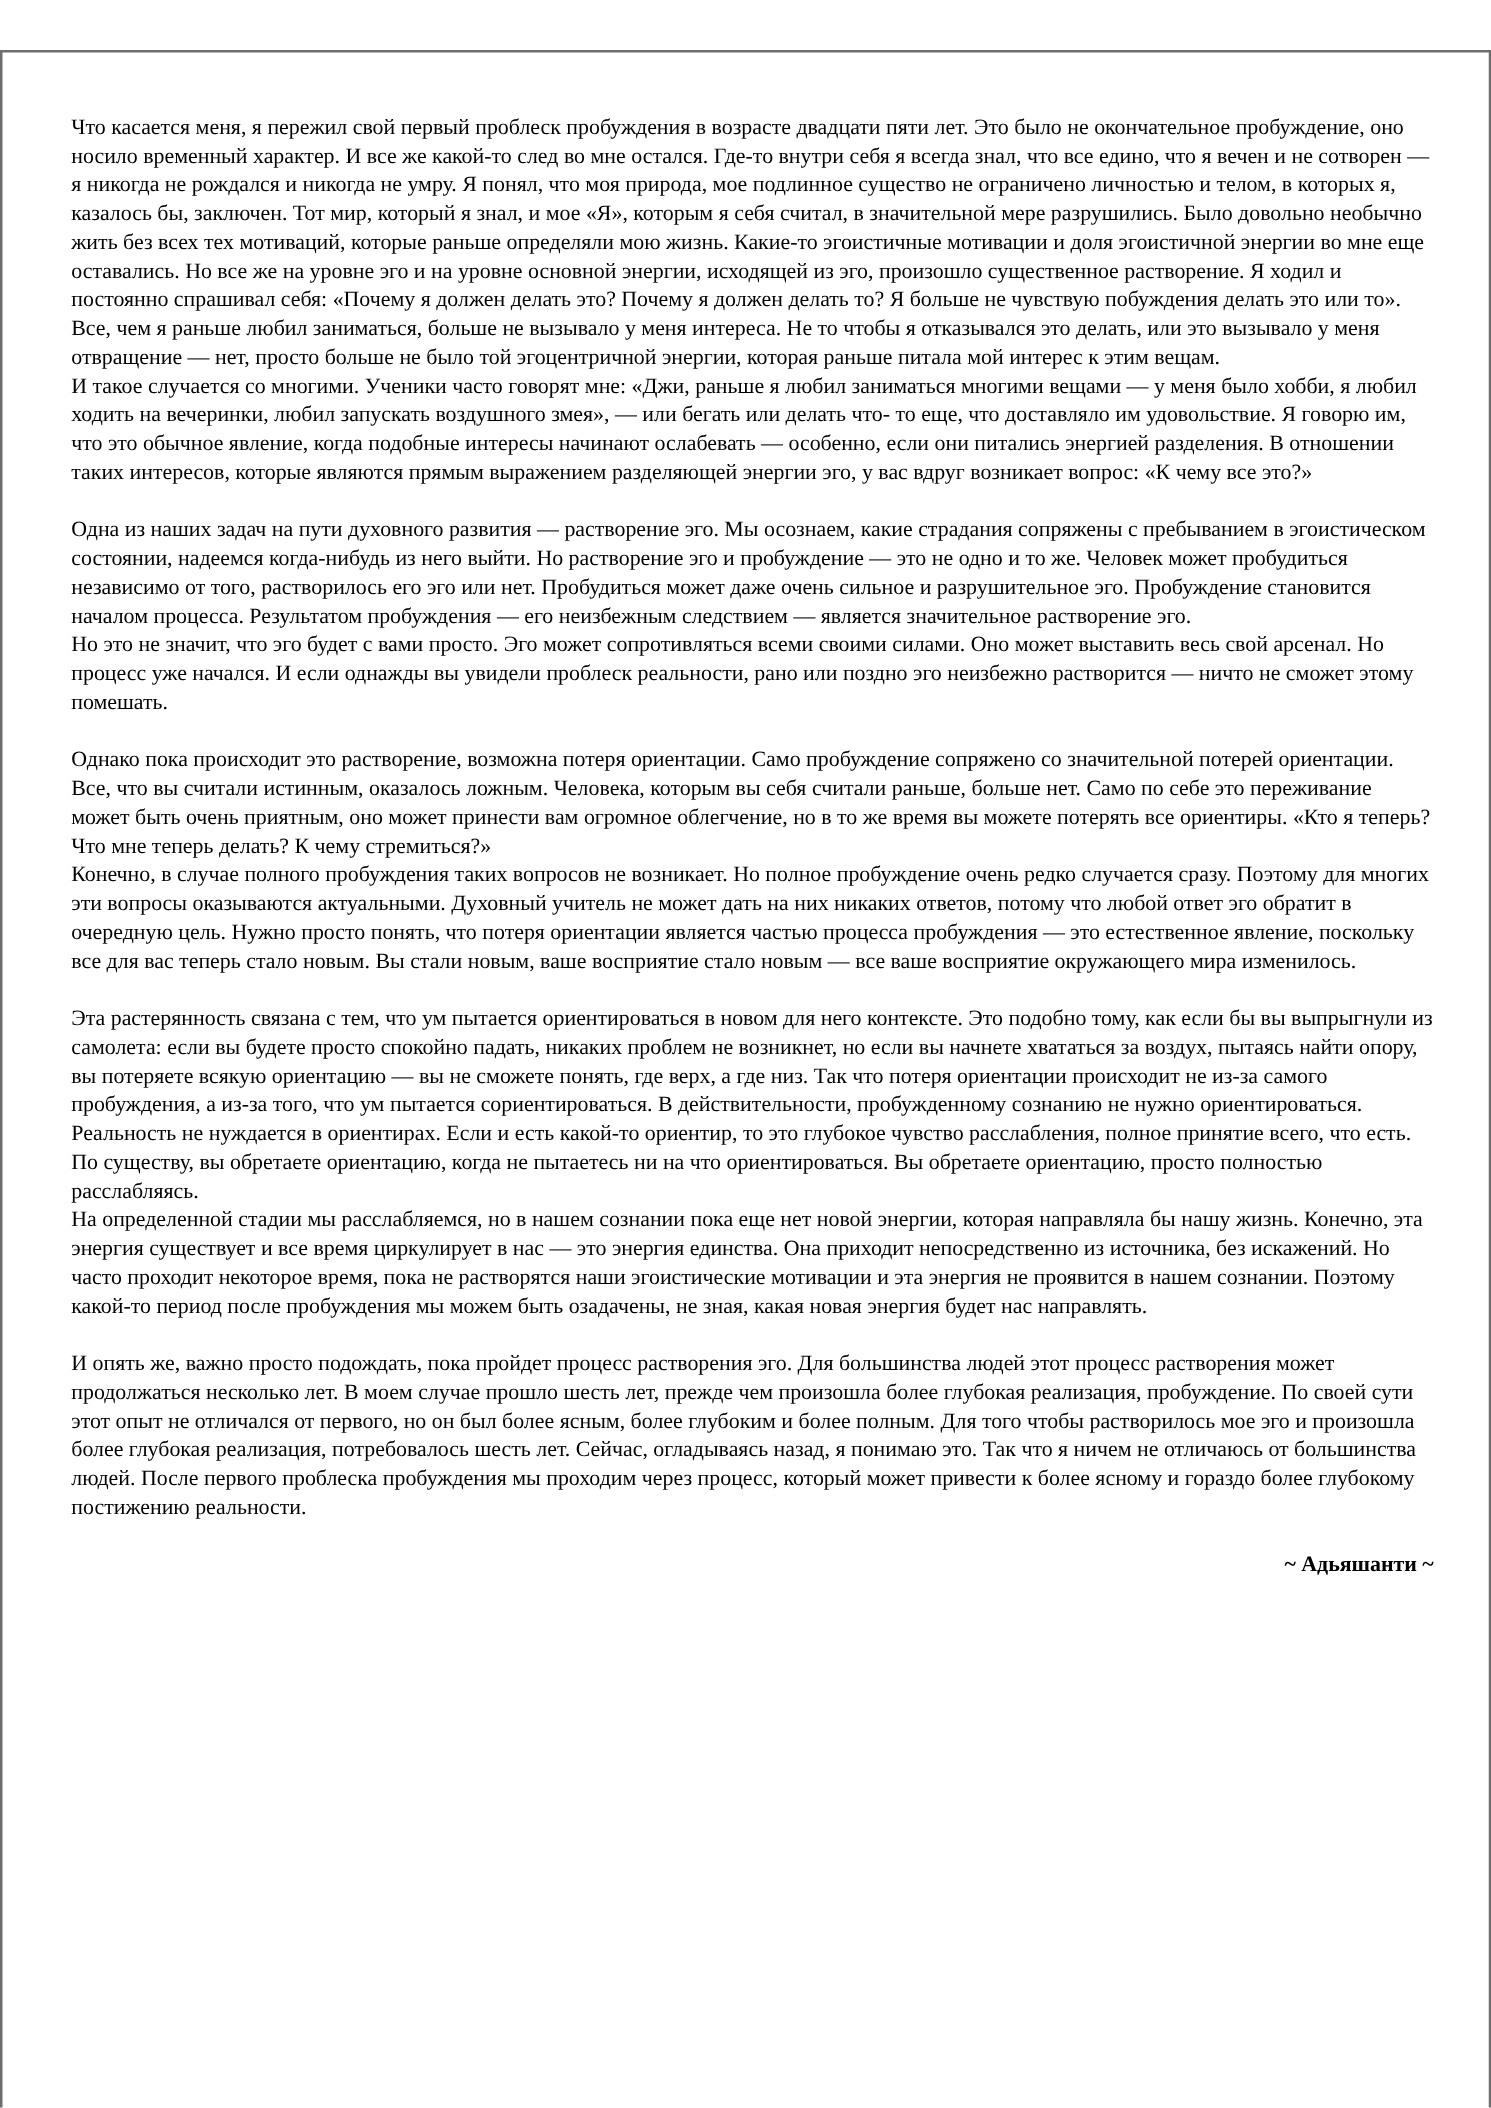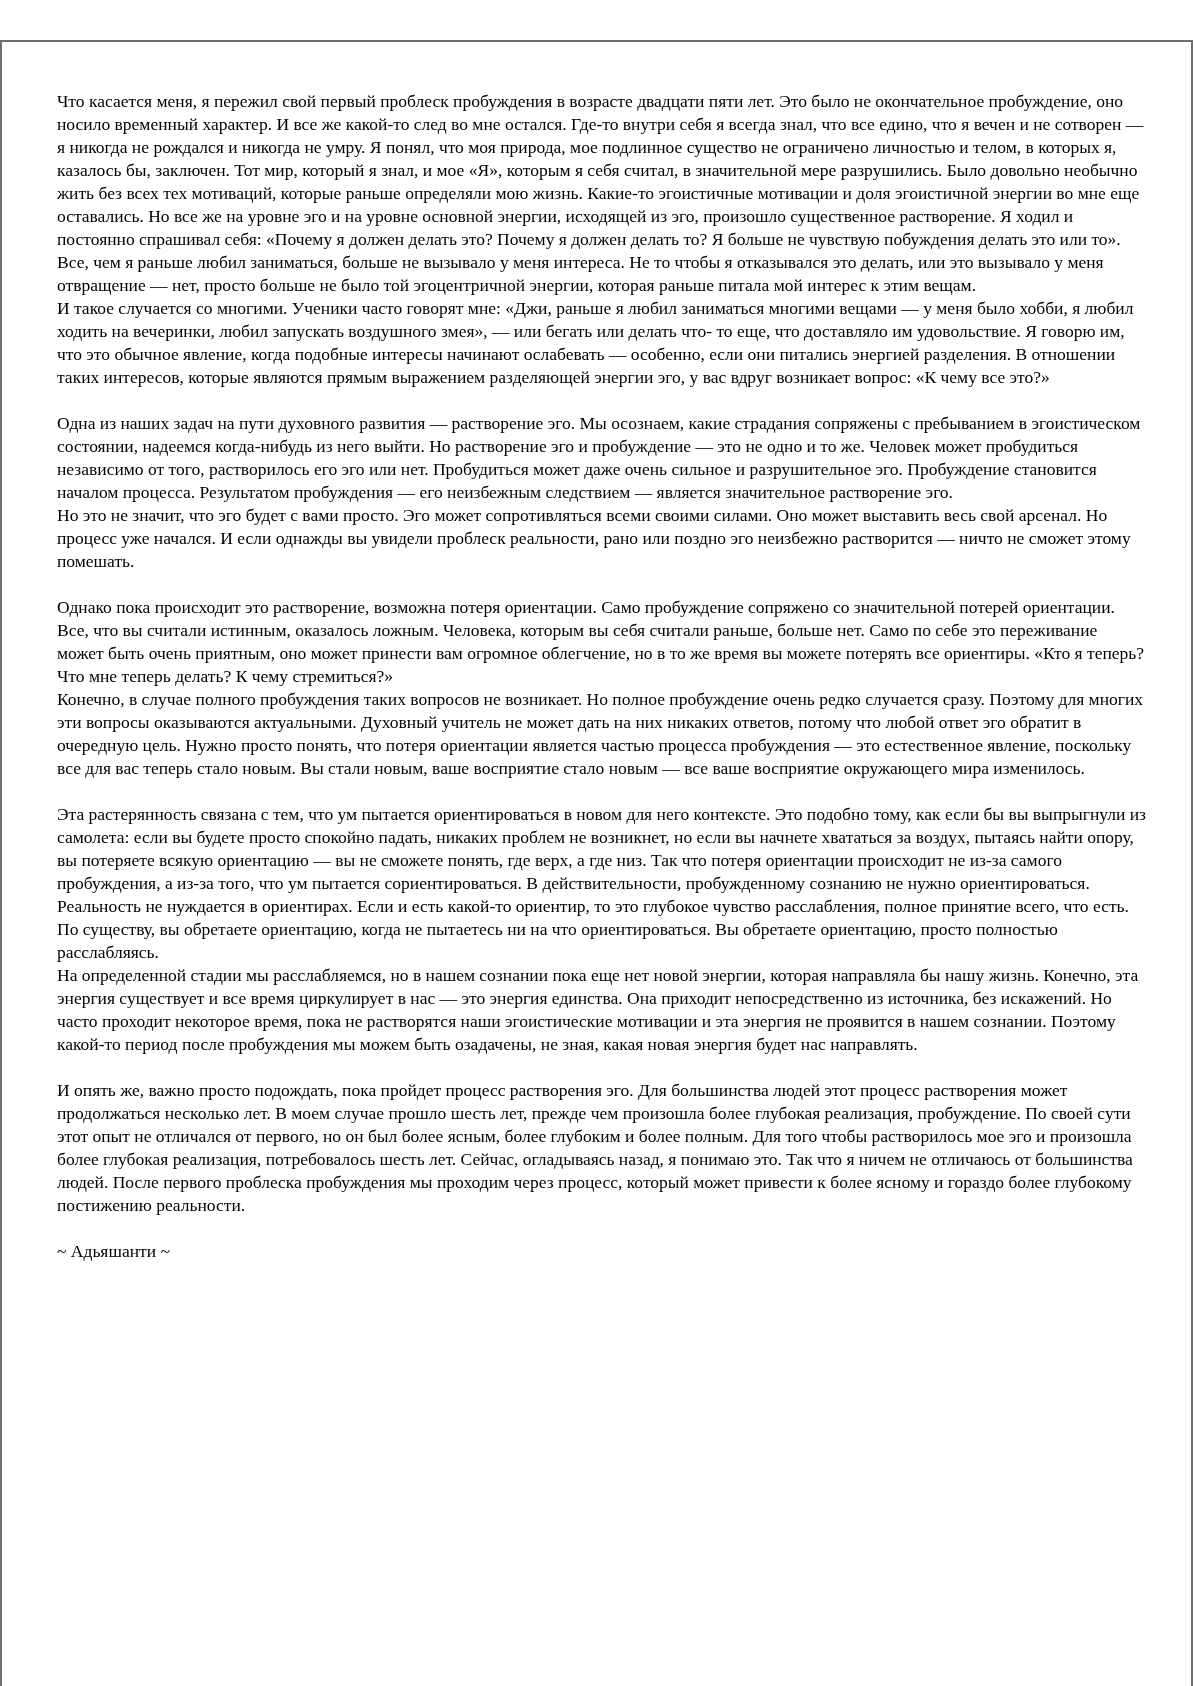--- a/index.html
+++ b/index.html
@@ -29,21 +29,22 @@
     text-align: left;
   }
   p.para {
     margin: 0;
     padding: 0;
   }
   p.para.spaced {
     margin-top: 23px;
   }
   p.para.signature {
-    font-weight: normal;
+    font-weight: bold;
+    text-align: right;
   }
 </style>
 </head>
 <body>
 
 <div class="page" style="border-color: rgb(110, 110, 110); background: rgb(255, 255, 255); margin-top: 40px;">
   <div class="content" id="doc-body" style="color: rgb(0, 0, 0);">
       <p class="para">Что касается меня, я пережил свой первый проблеск пробуждения в возрасте двадцати пяти лет. Это было не окончательное пробуждение, оно носило временный характер. И все же какой-то след во мне остался. Где-то внутри себя я всегда знал, что все едино, что я вечен и не сотворен — я никогда не рождался и никогда не умру. Я понял, что моя природа, мое подлинное существо не ограничено личностью и телом, в которых я, казалось бы, заключен. Тот мир, который я знал, и мое «Я», которым я себя считал, в значительной мере разрушились. Было довольно необычно жить без всех тех мотиваций, которые раньше определяли мою жизнь. Какие-то эгоистичные мотивации и доля эгоистичной энергии во мне еще оставались. Но все же на уровне эго и на уровне основной энергии, исходящей из эго, произошло существенное растворение. Я ходил и постоянно спрашивал себя: «Почему я должен делать это? Почему я должен делать то? Я больше не чувствую побуждения делать это или то». Все, чем я раньше любил заниматься, больше не вызывало у меня интереса. Не то чтобы я отказывался это делать, или это вызывало у меня отвращение — нет, просто больше не было той эгоцентричной энергии, которая раньше питала мой интерес к этим вещам.</p>
       <p class="para">И такое случается со многими. Ученики часто говорят мне: «Джи, раньше я любил заниматься многими вещами — у меня было хобби, я любил ходить на вечеринки, любил запускать воздушного змея», — или бегать или делать что- то еще, что доставляло им удовольствие. Я говорю им, что это обычное явление, когда подобные интересы начинают ослабевать — особенно, если они питались энергией разделения. В отношении таких интересов, которые являются прямым выражением разделяющей энергии эго, у вас вдруг возникает вопрос: «К чему все это?»</p>
       <p class="para spaced">Одна из наших задач на пути духовного развития — растворение эго. Мы осознаем, какие страдания сопряжены с пребыванием в эгоистическом состоянии, надеемся когда-нибудь из него выйти. Но растворение эго и пробуждение — это не одно и то же. Человек может пробудиться независимо от того, растворилось его эго или нет. Пробудиться может даже очень сильное и разрушительное эго. Пробуждение становится началом процесса. Результатом пробуждения — его неизбежным следствием — является значительное растворение эго.</p>

